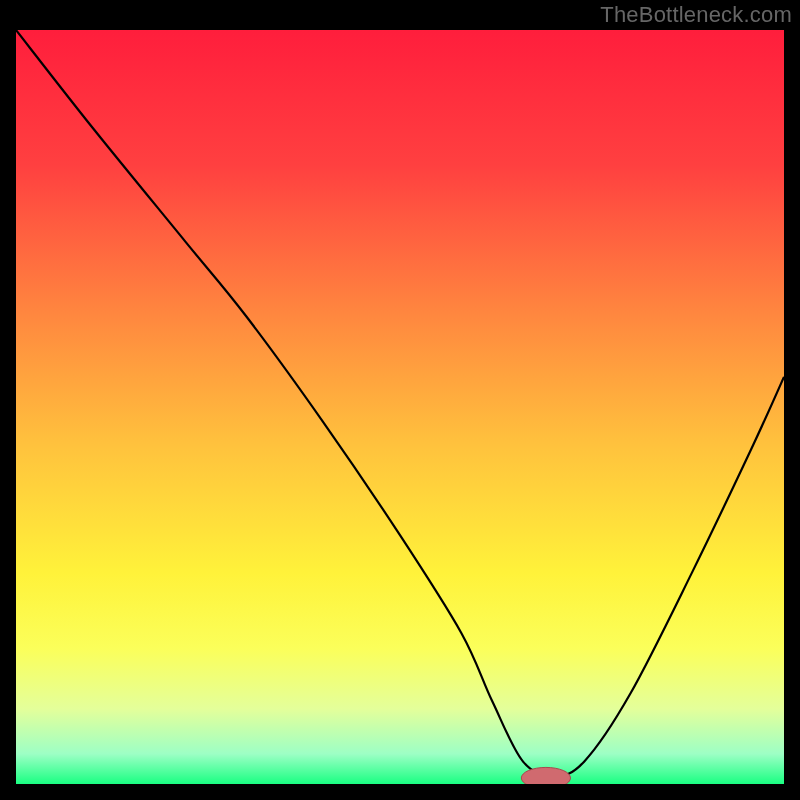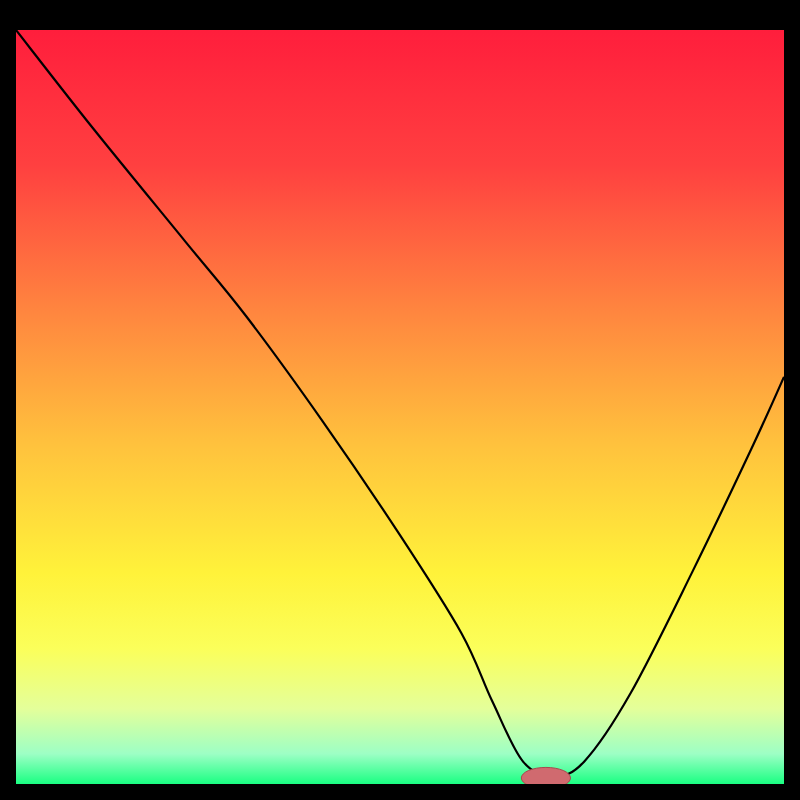--- a/index.html
+++ b/index.html
@@ -42,20 +42,21 @@
   }
   svg {
     display: block;
   }
 </style>
 </head>
 <body>
 
 <div class="frame">
 
+  <div class="watermark">TheBottleneck.com</div>
 
   <div class="plot-outer">
     <div class="plot-inner">
       <svg id="chart-svg" width="768" height="754" viewBox="0 0 768 754">
         <defs>
           <linearGradient id="bgGrad" x1="0" y1="0" x2="0" y2="1">
               <stop offset="0%" stop-color="#ff1e3c"></stop>
               <stop offset="18%" stop-color="#ff4040"></stop>
               <stop offset="38%" stop-color="#ff883f"></stop>
               <stop offset="55.00000000000001%" stop-color="#ffc23d"></stop>

